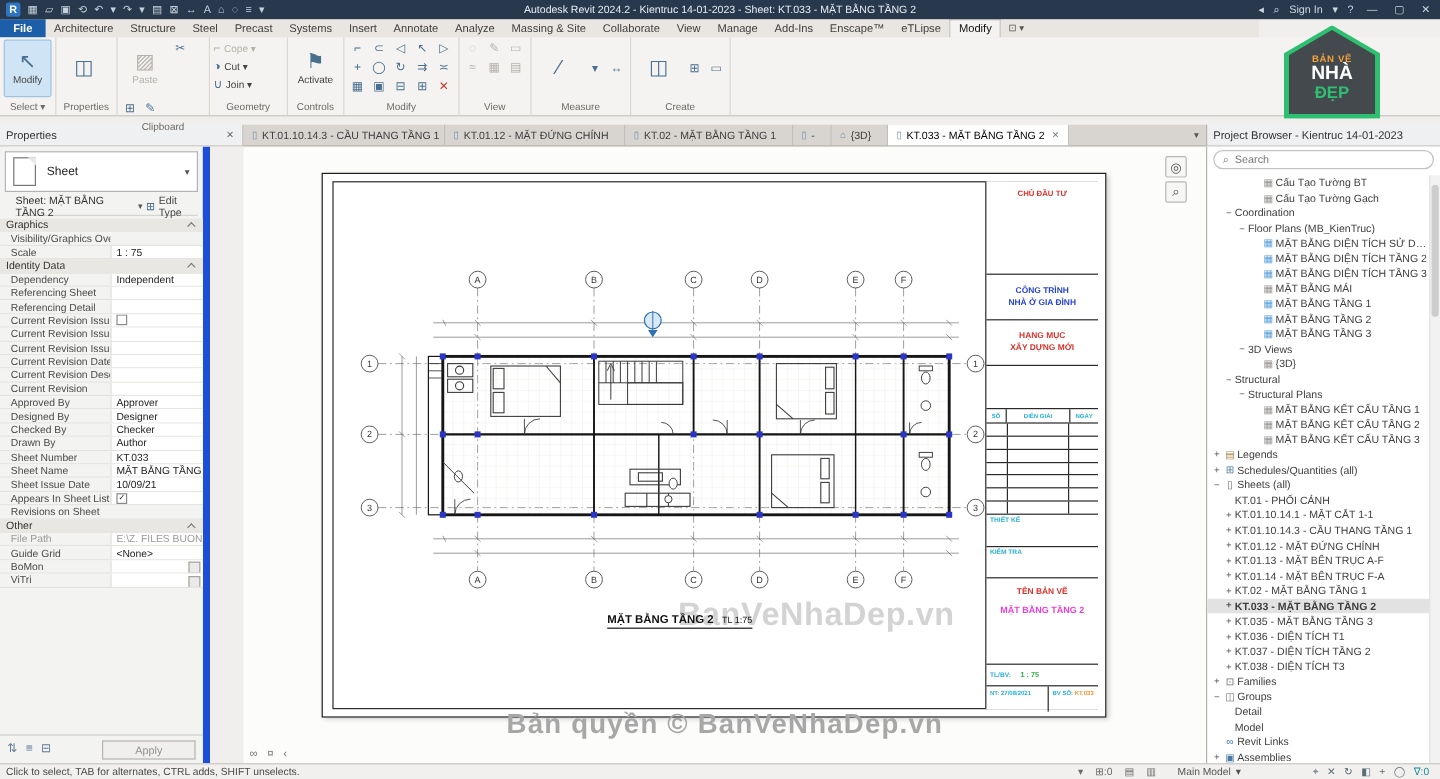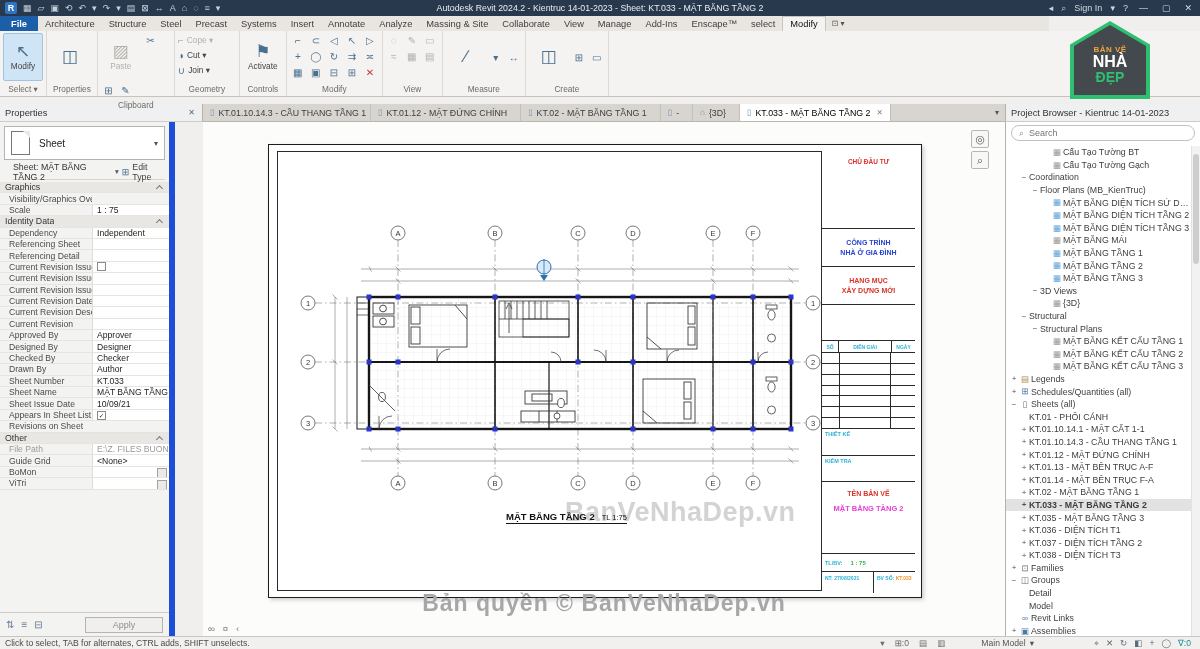--- a/index.html
+++ b/index.html
@@ -159,21 +159,21 @@
   .titem.lv1{padding-left:13px}
   .titem.lv2{padding-left:24px}
   .titem.lv3{padding-left:35px}
   .titem.sel{background:#e2e2e2;font-weight:bold}
   .pbscroll{position:absolute;right:0;top:24px;bottom:0;width:9px;background:#f2f2f2;border-left:1px solid #e2e2e2}
   .pbscroll::before{content:"";position:absolute;left:1px;right:1px;top:8px;height:110px;background:#cdcdcd;border-radius:3px}
 
   
   .statusbar{position:absolute;left:0;right:0;bottom:0;height:13px;background:#f1f0ee;border-top:1px solid #c9c6c2;display:flex;align-items:center;font-size:8.6px;color:#4a4a4a;padding:0 5px;z-index:35}
   .sb-mid{margin-left:auto;display:flex;gap:10px;align-items:center;color:#6b6b6b}
-  .sb-mm{display:flex;gap:4px;align-items:center;margin:0 60px 0 36px;color:#555}
+  .sb-mm{display:flex;gap:4px;align-items:center;margin:0 60px 0 18px;color:#555}
   .sb-right{display:flex;gap:7px;align-items:center;color:#5c6d79;margin-right:4px}
   .sb-right .qi:last-child{color:#1a8f96}
 </style>
 </head>
 <body>
 
 <div class="titlebar">
   <span class="rlogo">R</span>
   <span class="qat">
       <span class="qi">▦</span>
@@ -216,21 +216,21 @@
       <span class="rtab">Systems</span>
       <span class="rtab">Insert</span>
       <span class="rtab">Annotate</span>
       <span class="rtab">Analyze</span>
       <span class="rtab">Massing &amp; Site</span>
       <span class="rtab">Collaborate</span>
       <span class="rtab">View</span>
       <span class="rtab">Manage</span>
       <span class="rtab">Add-Ins</span>
       <span class="rtab">Enscape™</span>
-      <span class="rtab">select</span>
+      <span class="rtab">eTLipse</span>
       <span class="rtab active">Modify</span>
     </span>
   <span class="tab-extra">⊡ ▾</span>
 </div>
 
 <div class="ribbon">
   <div class="rpanel p-select">
     <div class="pbody">
       <div class="rb-btn big on">
         <span class="g">↖</span>

